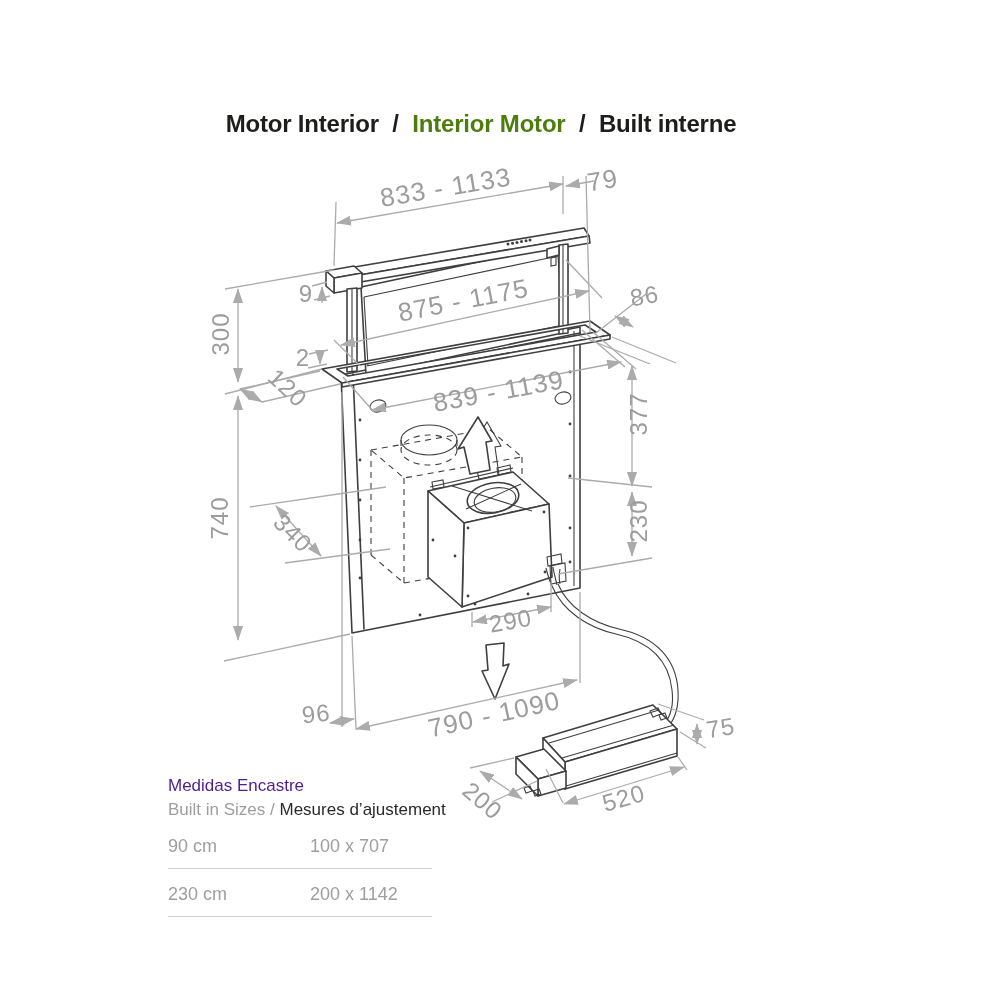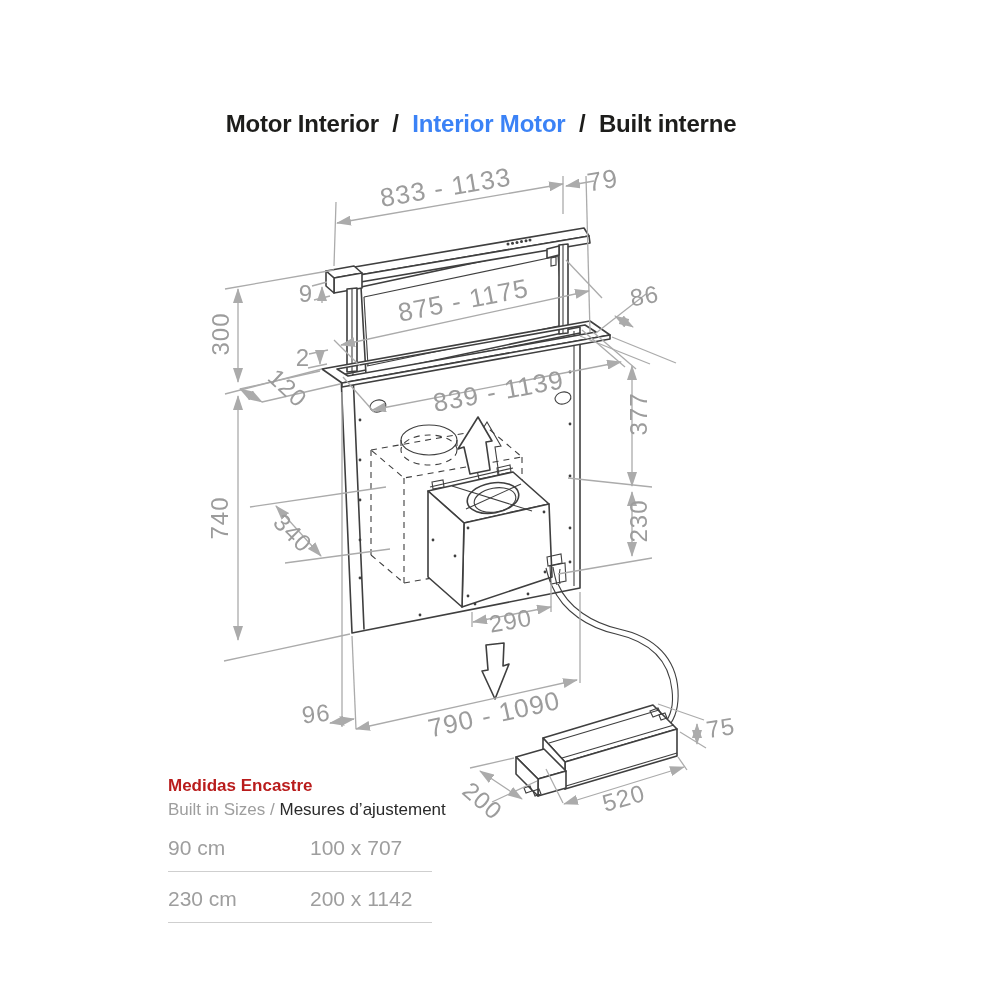--- a/index.html
+++ b/index.html
@@ -1,30 +1,30 @@
 <!DOCTYPE html>
 <html><head>
 <meta charset="utf-8">
 <style>
   html,body{margin:0;padding:0;background:#fff;}
   #stage{position:relative;width:1000px;height:1000px;background:#fff;overflow:hidden;
          font-family:"Liberation Sans",sans-serif;}
   
   #title{position:absolute;top:110px;left:0;width:962px;text-align:center;
          font-size:24px;font-weight:bold;letter-spacing:-0.2px;color:#1d1d1b;white-space:nowrap;}
-  #title .t-gray{color:#3b82f6;}
+  #title .t-gray{color:#4d7c0f;}
   #title .t-sep{color:#1d1d1b;font-weight:bold;margin:0 7px;}
   
   #sizes{position:absolute;left:168px;top:776px;width:264px;}
-  #sizes .tbl-title{font-size:17px;font-weight:bold;color:#b91c1c;line-height:1.2;}
+  #sizes .tbl-title{font-size:17px;font-weight:normal;color:#4c1d95;line-height:1.2;}
   #sizes .tbl-sub{font-size:17px;margin-top:4px;line-height:1.2;white-space:nowrap;}
   #sizes .tbl-sub .sub-gray{color:#9e9e9e;font-weight:normal;}
   #sizes .tbl-sub .sub-dark{color:#2a2a2a;font-weight:normal;}
   #sizes .row{display:flex;align-items:flex-start;padding:15px 0 11px 0;border-bottom:1px solid #cfcfcf;
-              font-size:21px;color:#9e9e9e;}
+              font-size:18px;color:#9e9e9e;}
   #sizes .row .c1{width:142px;}
   
   svg{position:absolute;left:0;top:0;}
   .ln{stroke:#3f3f3f;stroke-width:1.6;fill:none;stroke-linejoin:round;stroke-linecap:round;}
   .lnw{stroke:#3f3f3f;stroke-width:1.6;fill:#fff;stroke-linejoin:round;}
   .lnt{stroke:#3f3f3f;stroke-width:1.1;fill:none;}
   .dash{stroke-dasharray:6 5;}
   .dash2{stroke-dasharray:5 4;}
   .dim{stroke:#ababab;stroke-width:1.3;fill:none;}
   .dot{fill:#3f3f3f;stroke:none;}

